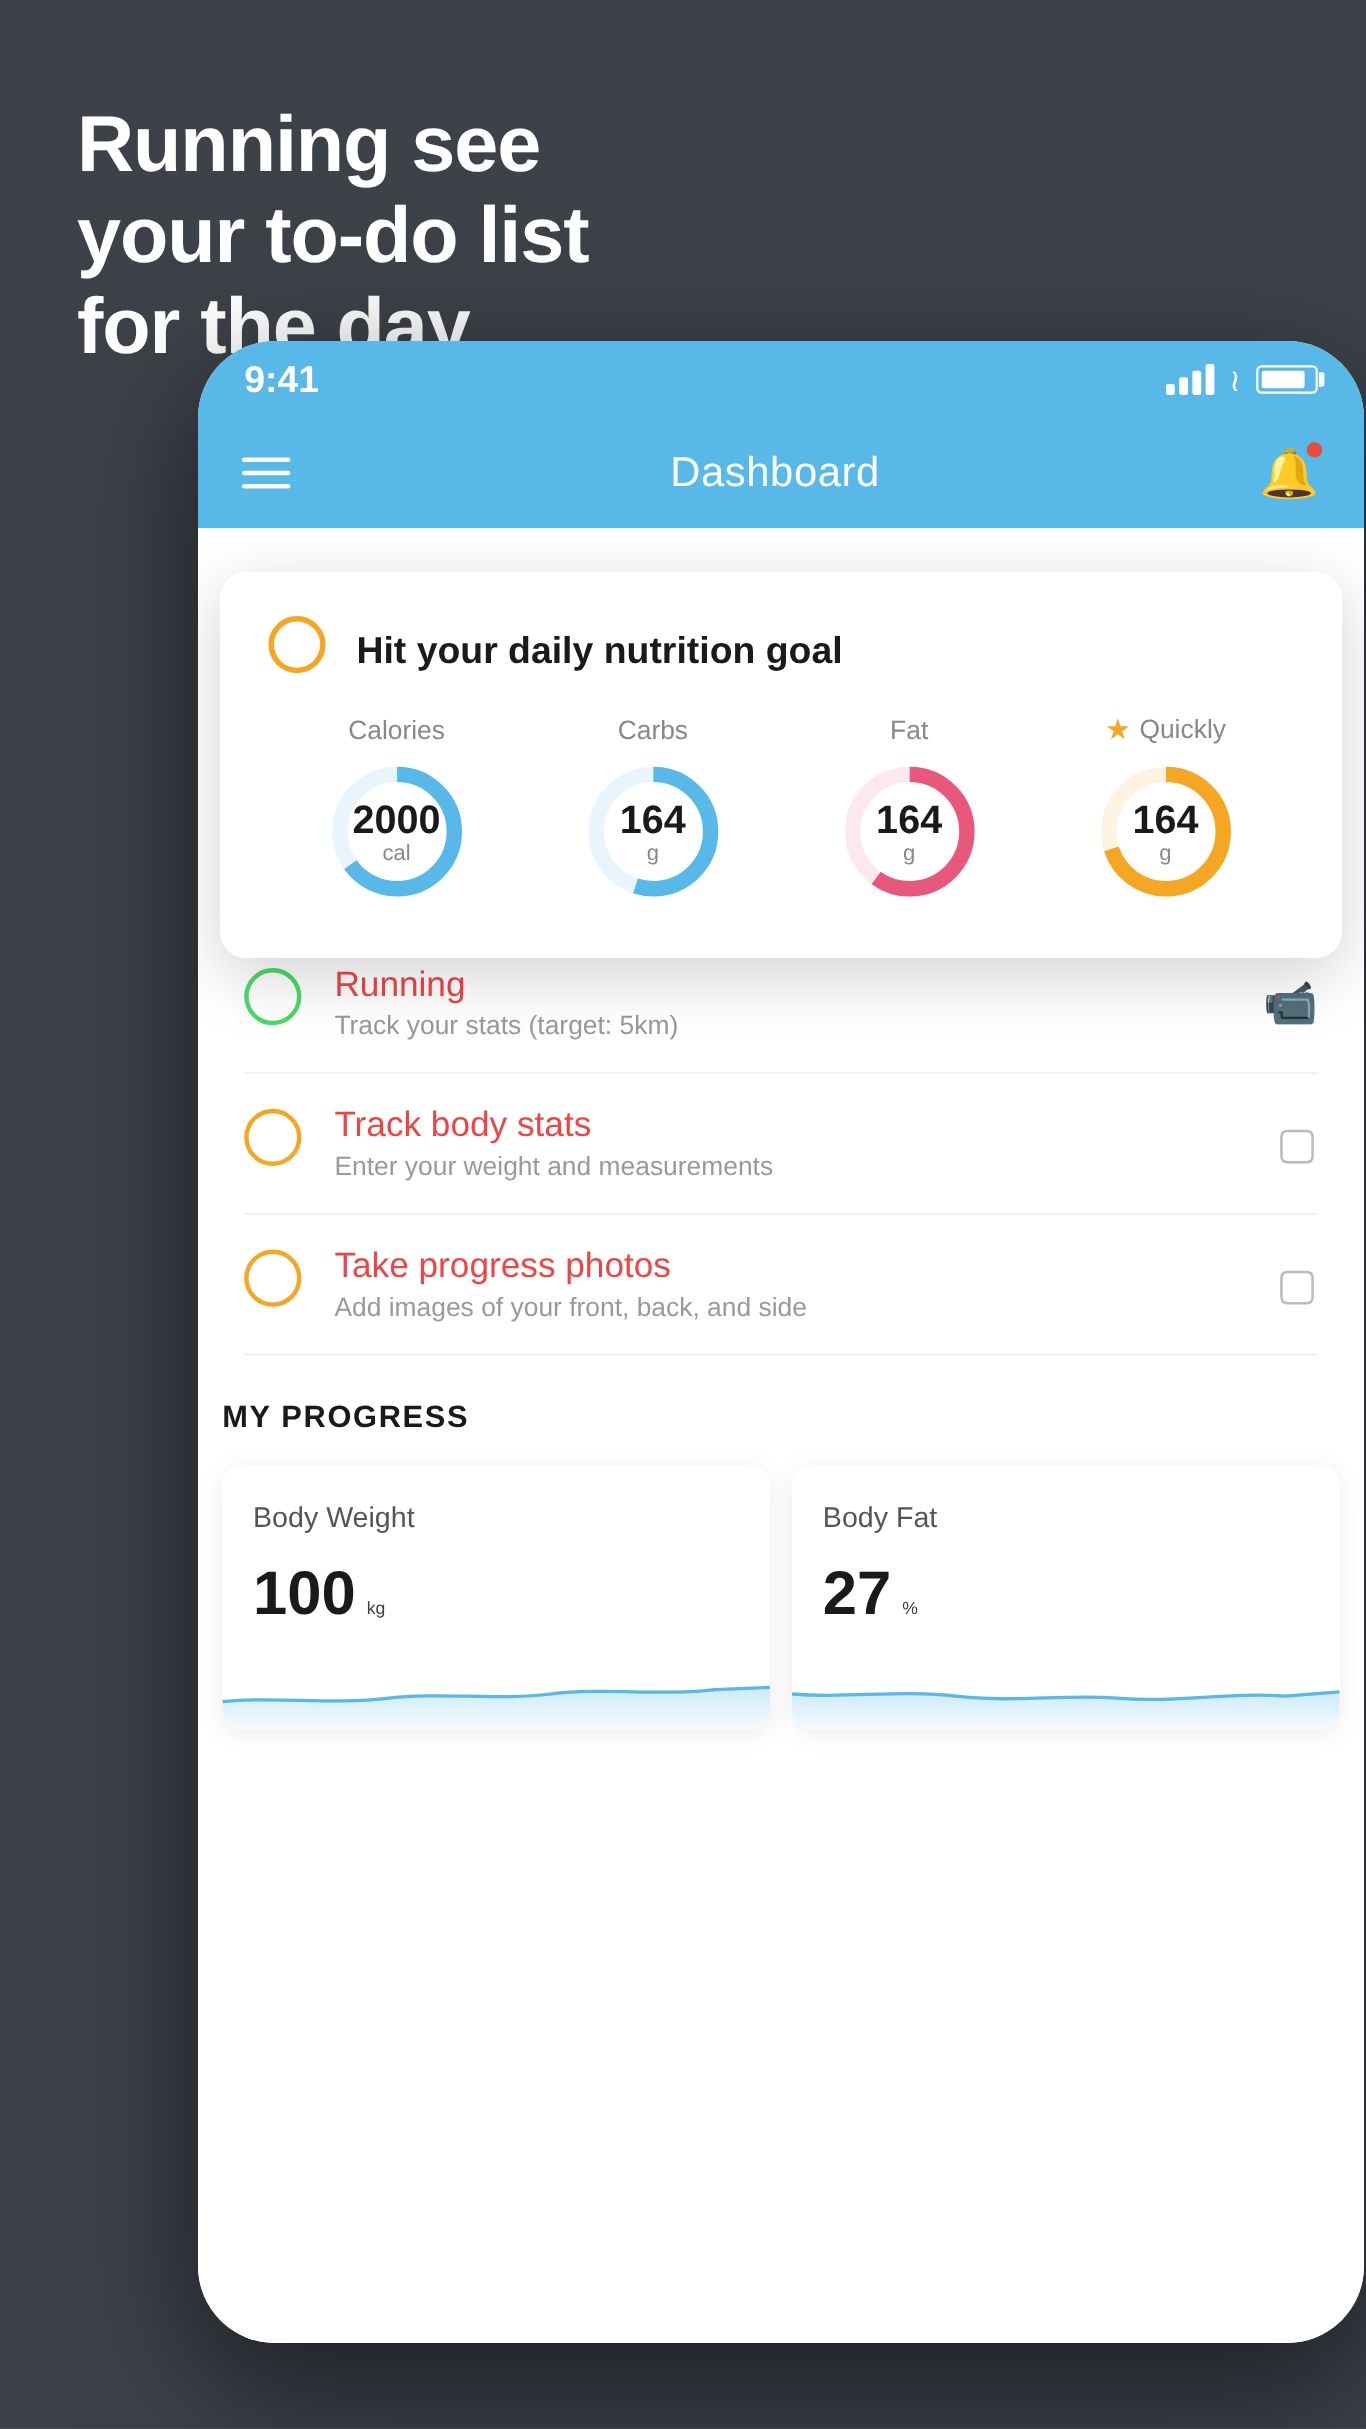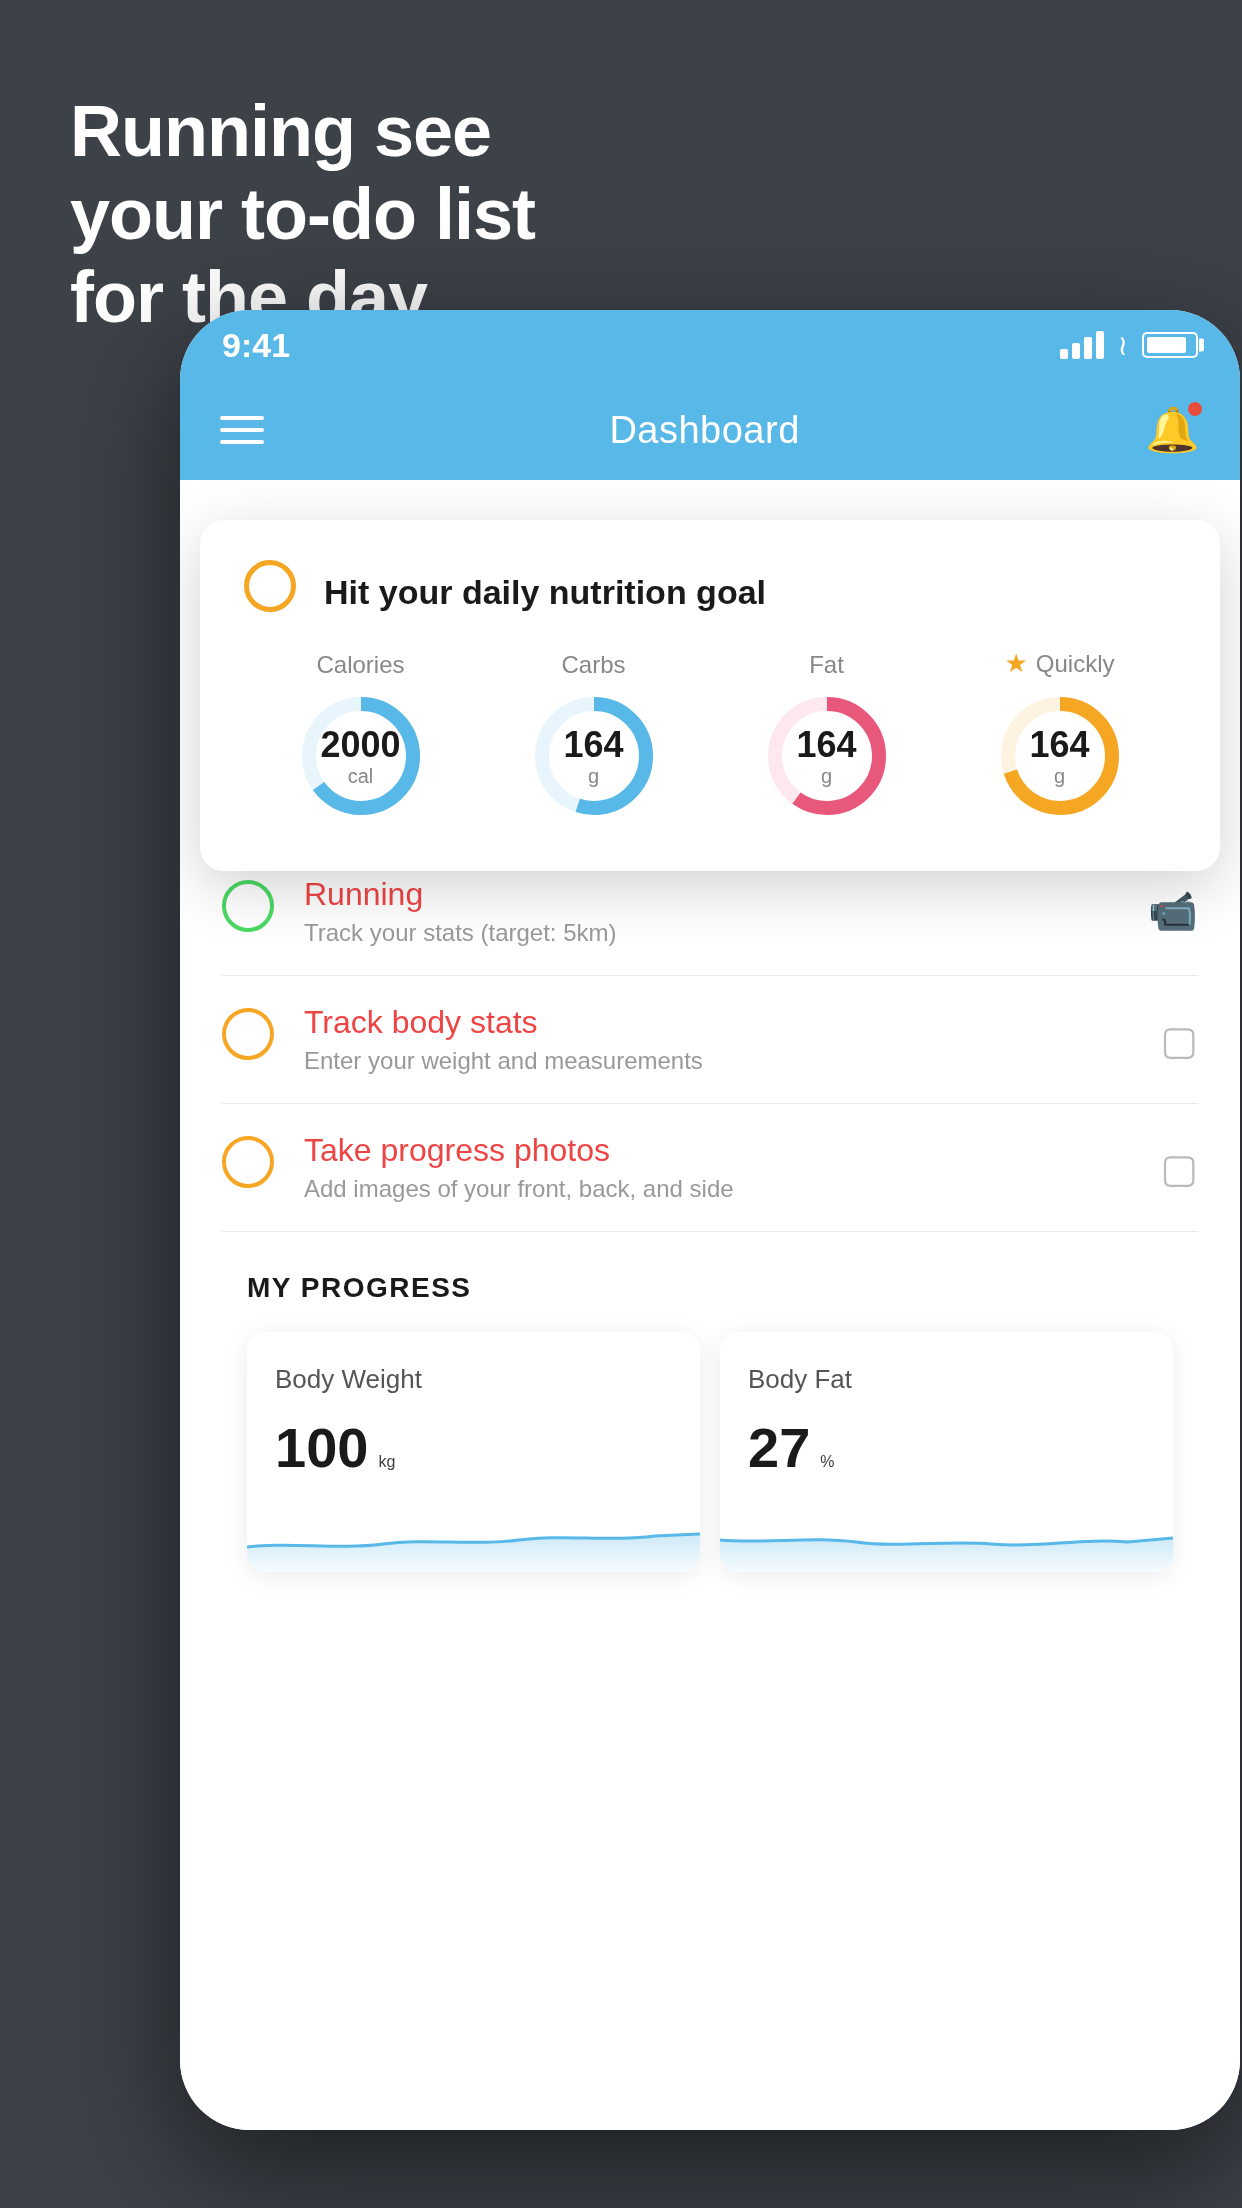--- a/index.html
+++ b/index.html
@@ -309,21 +309,21 @@
 
     .todo-icon {
       color: #bbb;
       font-size: 40px;
       align-self: center;
     }
 
     
     .progress-section {
       margin-top: 40px;
-      padding: 0 67px;
+      padding: 0 22px;
     }
 
     .progress-title {
       font-size: 28px;
       font-weight: 800;
       color: #1a1a1a;
       letter-spacing: 1.5px;
       text-transform: uppercase;
       margin-bottom: 28px;
     }

